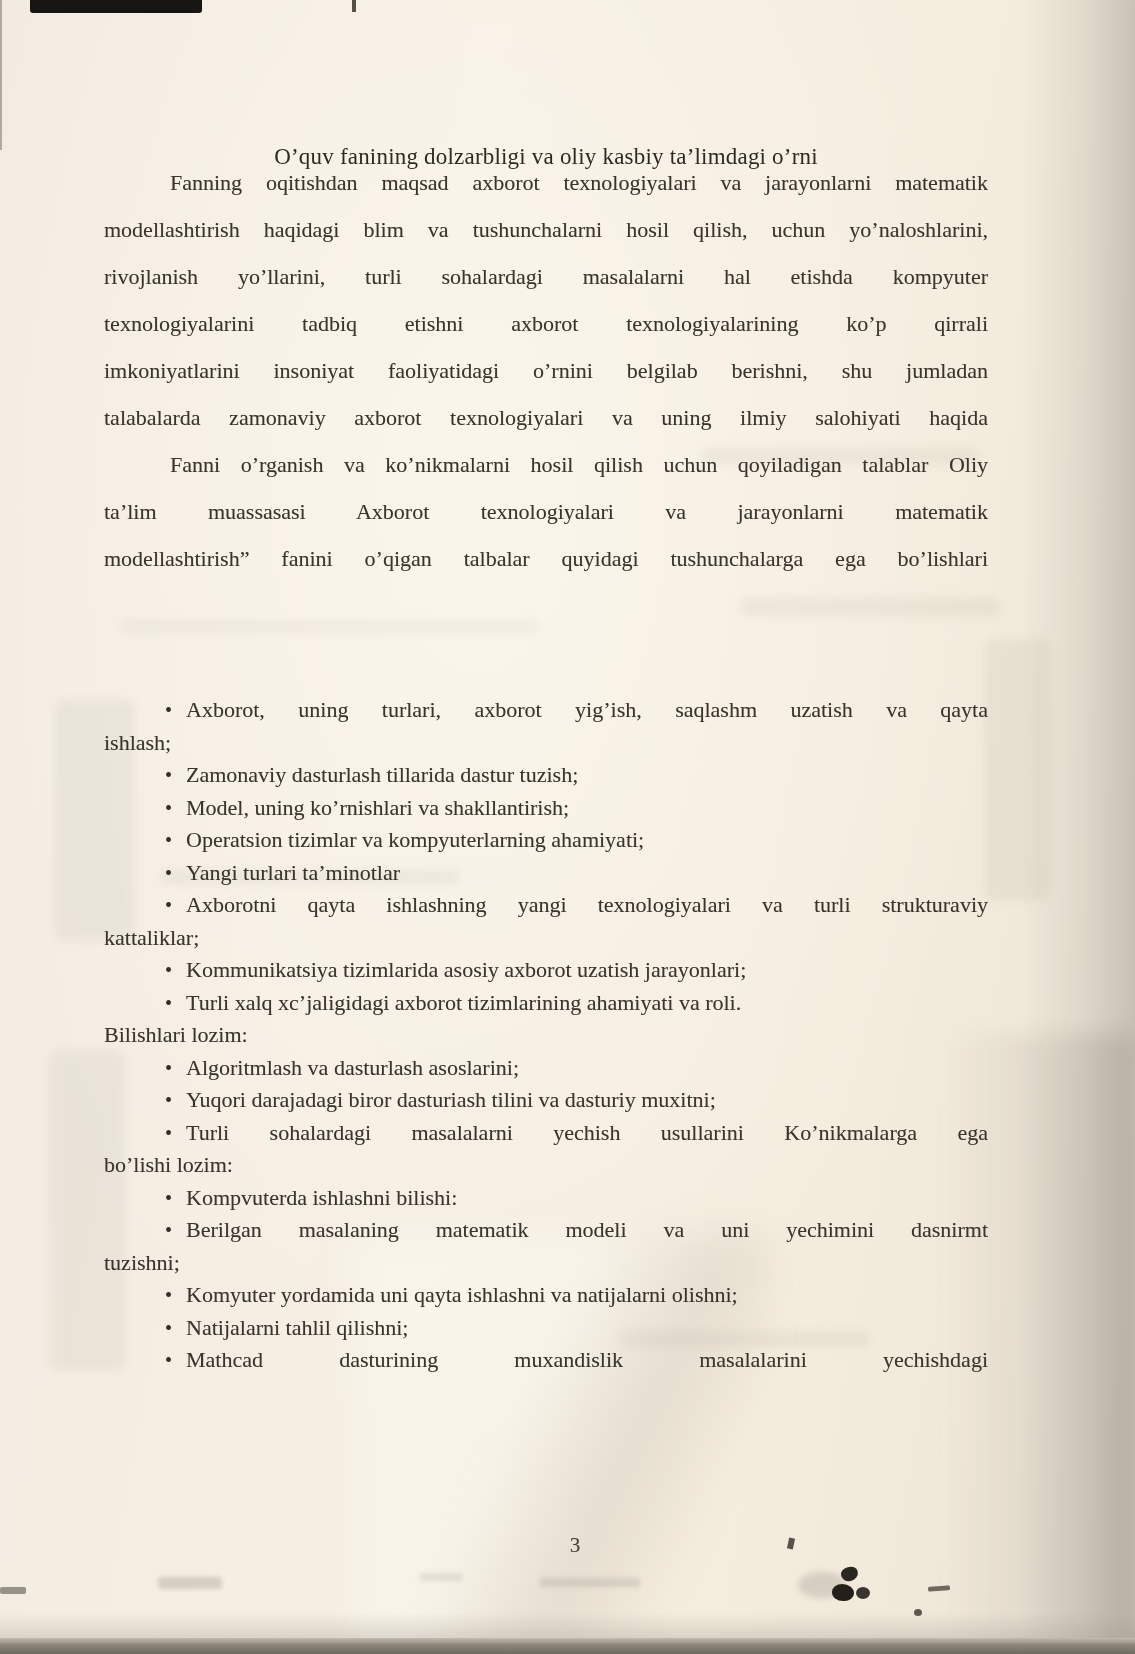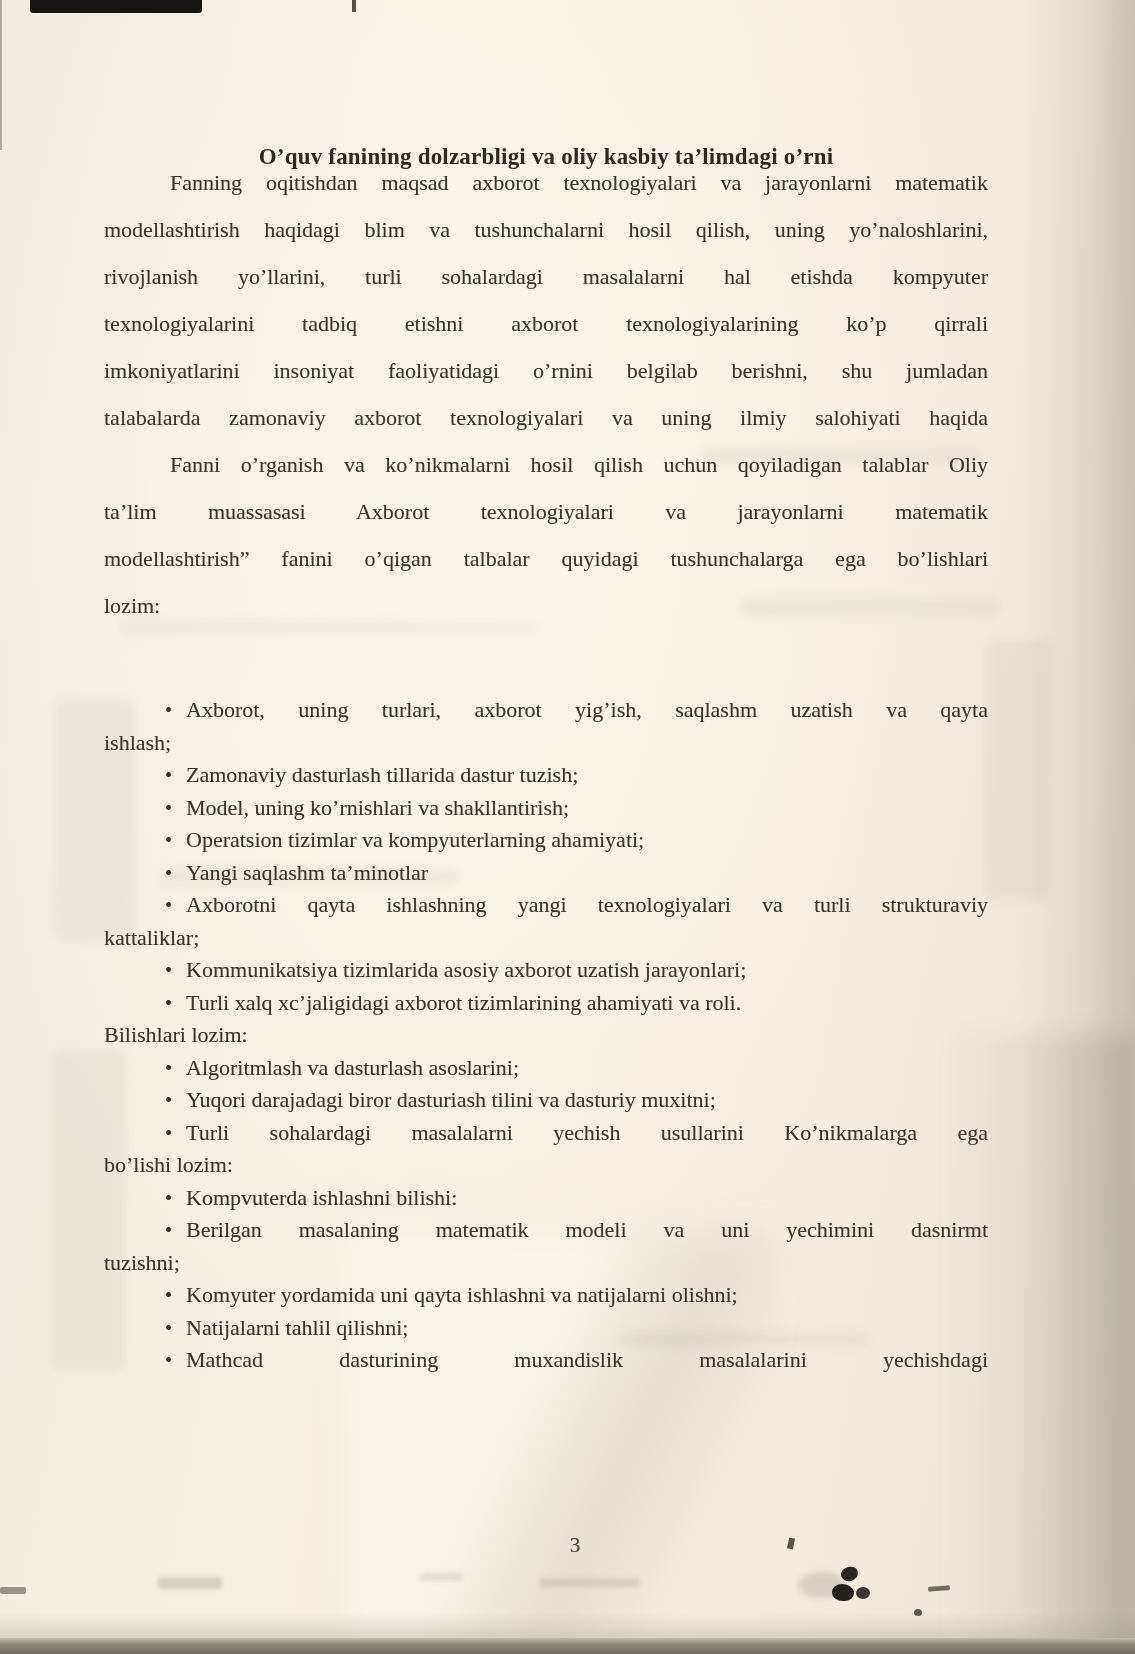--- a/index.html
+++ b/index.html
@@ -6,21 +6,21 @@
   .page{
     position:relative; width:1135px; height:1654px; overflow:hidden;
     background:
       radial-gradient(ellipse at 42% 30%, rgba(255,252,244,.55) 0%, rgba(255,252,244,0) 60%),
       linear-gradient(100deg, #f2ebe2 0%, #f5eee2 35%, #f4ecdd 70%, #ece4d6 100%);
     font-family:"Liberation Serif","DejaVu Serif",serif;
   }
   
   .title{
     position:absolute; left:104px; top:139px; width:884px; height:36px;
-    line-height:36px; text-align:center; font-weight:bold; font-size:23px;
+    line-height:36px; text-align:center; font-weight:normal; font-size:23px;
     color:#2e2a22; letter-spacing:.2px; z-index:2;
   }
   .paras{position:absolute; left:104px; top:159px; width:884px; z-index:2;}
   .list {position:absolute; left:104px; top:694px; width:884px; z-index:2;}
   .line{
     font-size:22px; color:#3a352c; white-space:normal;
     text-shadow:.25px .25px 0 rgba(58,53,44,.28);
   }
   .line.p{line-height:47px; height:47px;}
   .line.l{line-height:32.5px; height:32.5px;}
@@ -92,37 +92,36 @@
   <div class="art ghost g3"></div>
   <div class="art ghost g4"></div>
   <div class="art ghost g5"></div>
   <div class="art ghost g6"></div>
   <div class="art ghost g7"></div>
   <div class="art ghost g8"></div>
 
   <div class="title">O’quv fanining dolzarbligi va oliy kasbiy ta’limdagi o’rni</div>
   <div class="paras" id="paras">
       <div class="line p ind j"><span class="line-text">Fanning oqitishdan maqsad axborot texnologiyalari va jarayonlarni matematik</span></div>
-      <div class="line p j"><span class="line-text">modellashtirish haqidagi blim va tushunchalarni hosil qilish, uning yo’naloshlarini,</span></div>
+      <div class="line p j"><span class="line-text">modellashtirish haqidagi blim va tushunchalarni hosil qilish, uchun yo’naloshlarini,</span></div>
       <div class="line p j"><span class="line-text">rivojlanish yo’llarini, turli sohalardagi masalalarni hal etishda kompyuter</span></div>
       <div class="line p j"><span class="line-text">texnologiyalarini tadbiq etishni axborot texnologiyalarining ko’p qirrali</span></div>
       <div class="line p j"><span class="line-text">imkoniyatlarini insoniyat faoliyatidagi o’rnini belgilab berishni, shu jumladan</span></div>
       <div class="line p j"><span class="line-text">talabalarda zamonaviy axborot texnologiyalari va uning ilmiy salohiyati haqida</span></div>
       <div class="line p ind j"><span class="line-text">Fanni o’rganish va ko’nikmalarni hosil qilish uchun qoyiladigan talablar Oliy</span></div>
       <div class="line p j"><span class="line-text">ta’lim muassasasi Axborot texnologiyalari va jarayonlarni matematik</span></div>
       <div class="line p j"><span class="line-text">modellashtirish” fanini o’qigan talbalar quyidagi tushunchalarga ega bo’lishlari</span></div>
-      <div class="line p"><span class="line-text">lozim:</span></div>
     </div>
   <div class="list" id="list">
       <div class="line l j b"><span class="bullet">•</span><span class="line-text">Axborot, uning turlari, axborot yig’ish, saqlashm uzatish va qayta</span></div>
       <div class="line l"><span class="line-text">ishlash;</span></div>
       <div class="line l b"><span class="bullet">•</span><span class="line-text">Zamonaviy dasturlash tillarida dastur tuzish;</span></div>
       <div class="line l b"><span class="bullet">•</span><span class="line-text">Model, uning ko’rnishlari va shakllantirish;</span></div>
       <div class="line l b"><span class="bullet">•</span><span class="line-text">Operatsion tizimlar va kompyuterlarning ahamiyati;</span></div>
-      <div class="line l b"><span class="bullet">•</span><span class="line-text">Yangi saqlashm ta’minotlar</span></div>
+      <div class="line l b"><span class="bullet">•</span><span class="line-text">Yangi turlari ta’minotlar</span></div>
       <div class="line l j b"><span class="bullet">•</span><span class="line-text">Axborotni qayta ishlashning yangi texnologiyalari va turli strukturaviy</span></div>
       <div class="line l"><span class="line-text">kattaliklar;</span></div>
       <div class="line l b"><span class="bullet">•</span><span class="line-text">Kommunikatsiya tizimlarida asosiy axborot uzatish jarayonlari;</span></div>
       <div class="line l b"><span class="bullet">•</span><span class="line-text">Turli xalq xc’jaligidagi axborot tizimlarining ahamiyati va roli.</span></div>
       <div class="line l"><span class="line-text">Bilishlari lozim:</span></div>
       <div class="line l b"><span class="bullet">•</span><span class="line-text">Algoritmlash va dasturlash asoslarini;</span></div>
       <div class="line l b"><span class="bullet">•</span><span class="line-text">Yuqori darajadagi biror dasturiash tilini va dasturiy muxitni;</span></div>
       <div class="line l j b"><span class="bullet">•</span><span class="line-text">Turli sohalardagi masalalarni yechish usullarini Ko’nikmalarga ega</span></div>
       <div class="line l"><span class="line-text">bo’lishi lozim:</span></div>
       <div class="line l b"><span class="bullet">•</span><span class="line-text">Kompvuterda ishlashni bilishi:</span></div>

